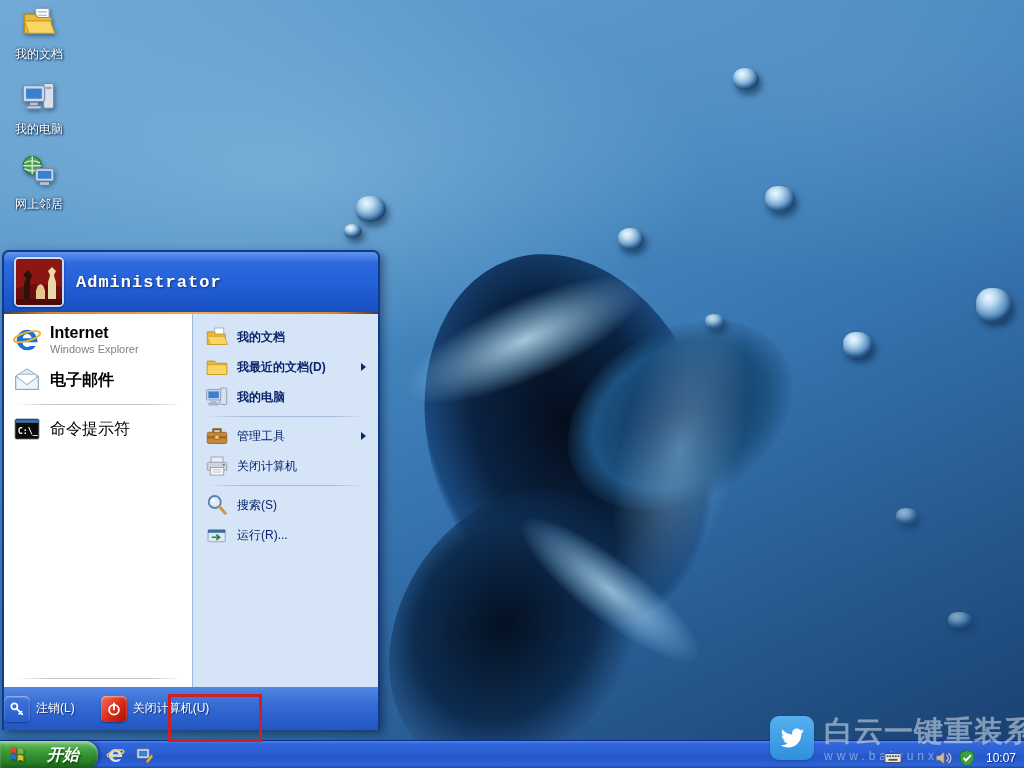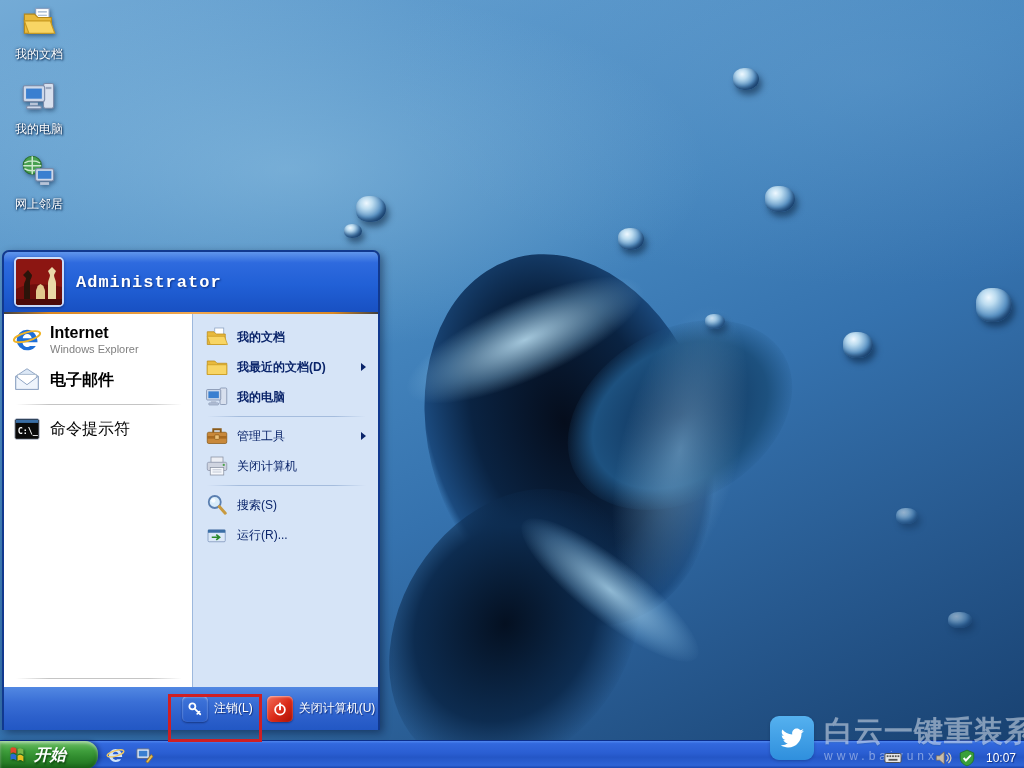--- a/index.html
+++ b/index.html
@@ -79,41 +79,41 @@
   .all-programs svg{width:22px;height:22px;}
   .ritem{display:flex;align-items:center;gap:8px;padding:2px 4px 2px 8px;min-height:26px;cursor:pointer;color:#0a246a;}
   .ritem .ricon{width:24px;height:24px;flex:0 0 auto;}
   .ritem .ricon svg{width:24px;height:24px;}
   .rlabel{font-size:12px;}
   .rlabel.b{font-weight:bold;}
   .rarrow{margin-left:auto;margin-right:6px;width:0;height:0;
     border-left:5px solid #0a246a;border-top:4px solid transparent;border-bottom:4px solid transparent;}
   .rdivider{height:1px;margin:4px 10px;flex:0 0 auto;
     background:linear-gradient(to right,rgba(150,175,210,0),#a5bcdd 20%,#a5bcdd 80%,rgba(150,175,210,0));}
-  .sm-footer{height:43px;flex:0 0 auto;display:flex;align-items:center;gap:14px;padding-left:178px;
+  .sm-footer{height:43px;flex:0 0 auto;display:flex;align-items:center;gap:26px;
     background:linear-gradient(180deg,#5288e2 0%,#3a6fd6 35%,#2c60cb 70%,#2257c4 100%);}
   .fbtn{display:flex;align-items:center;gap:6px;cursor:pointer;}
   .fbtn .fbicon{width:26px;height:26px;border-radius:5px;display:flex;align-items:center;justify-content:center;
     box-shadow:inset 0 1px 2px rgba(255,255,255,.55), 0 1px 2px rgba(0,10,50,.45);}
   .fbicon.key{background:linear-gradient(135deg,#f6ce6a 0%,#e8a califa 0,#e8a832 55%,#c77f10 100%);}
   .fbicon.power{background:linear-gradient(135deg,#f4705a 0%,#da2a18 55%,#a81005 100%);}
   .fbicon svg{width:18px;height:18px;}
   .fbtn .flabel{font-size:12px;color:#fff;text-shadow:1px 1px 1px rgba(0,15,70,.6);}
 
   .annotation-box{position:absolute;left:168px;top:694px;width:88px;height:42px;z-index:9;
     border:3px solid #cf1f23;pointer-events:none;}
 
   
   .taskbar{position:absolute;left:0;bottom:0;width:1024px;height:28px;z-index:5;
     background:linear-gradient(180deg,#4f87f0 0%,#3268dd 10%,#2a5ed2 45%,#2456c6 60%,#2e64d6 90%,#1b46ad 100%);
     border-top:1px solid #0c2f8c;box-sizing:border-box;}
   .start-btn{position:absolute;left:0;top:0;height:28px;width:98px;border-radius:0 13px 13px 0;
     background:linear-gradient(180deg,#71c168 0%,#3f9e3c 35%,#2f8a2d 60%,#1f721f 100%);
     box-shadow:inset 0 2px 3px rgba(255,255,255,.45), inset 0 -3px 5px rgba(0,50,0,.35), 2px 0 4px rgba(0,10,40,.4);
-    display:flex;align-items:center;gap:6px;padding-left:8px;box-sizing:border-box;cursor:pointer;}
+    display:flex;align-items:center;gap:19px;padding-left:8px;box-sizing:border-box;cursor:pointer;}
   .start-btn svg{width:20px;height:20px;filter:drop-shadow(1px 1px 1px rgba(0,40,0,.6));}
   .start-label{color:#fff;font-size:16px;font-style:italic;font-weight:bold;
     text-shadow:1px 2px 2px rgba(0,40,0,.65);padding-right:10px;}
   .quick-launch{position:absolute;left:106px;top:0;height:28px;display:flex;align-items:center;gap:10px;}
   .ql-icon{width:19px;height:19px;cursor:pointer;}
   .ql-icon svg{width:19px;height:19px;}
   .tray{position:absolute;right:0;top:740px;height:36px;z-index:7;display:flex;align-items:center;gap:6px;
     padding:0 8px 0 6px;}
   .tray-icon{width:18px;height:18px;cursor:pointer;}
   .tray-icon svg{width:18px;height:18px;}

